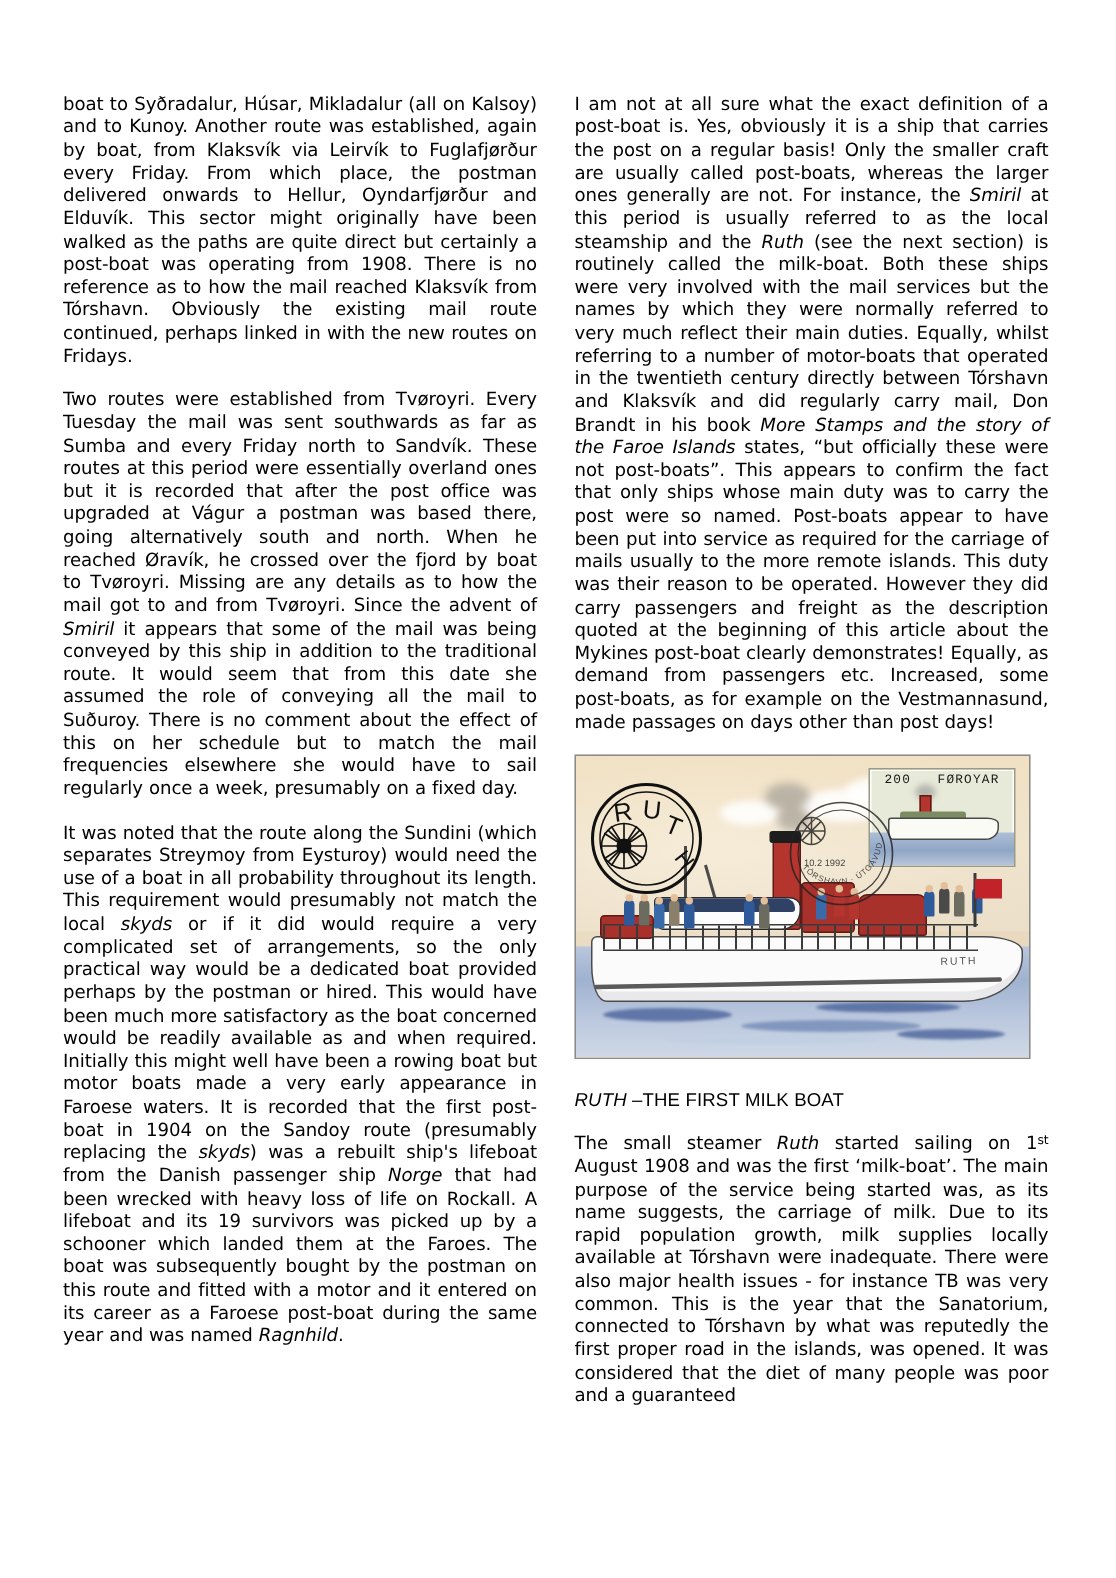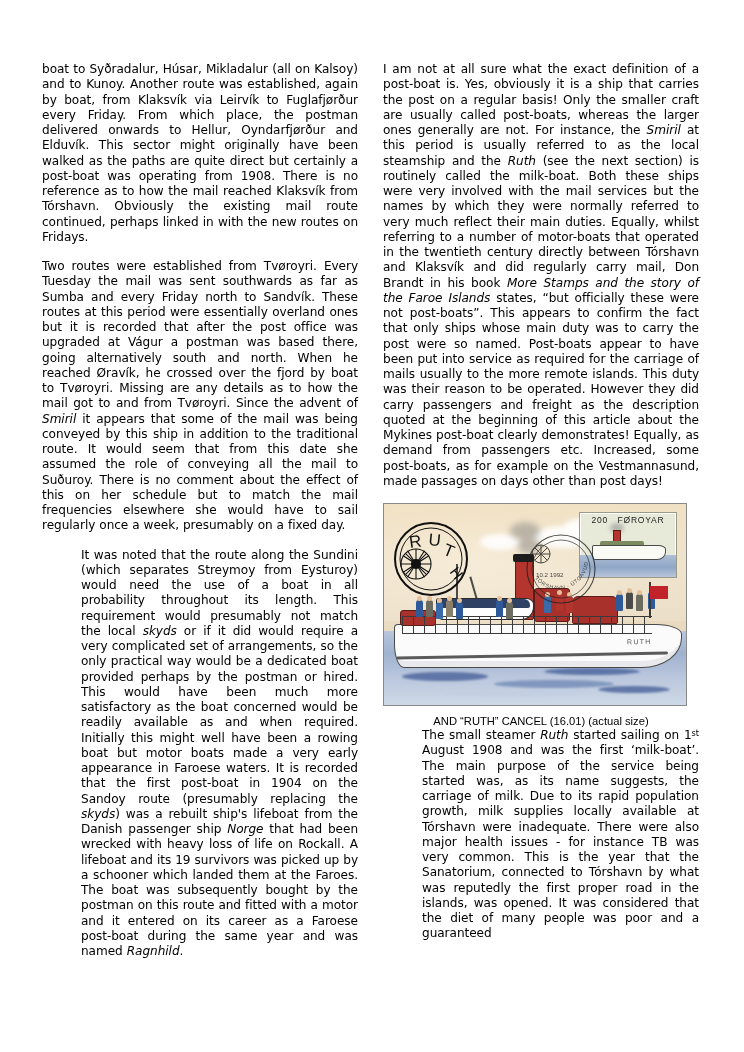--- a/index.html
+++ b/index.html
@@ -37,21 +37,21 @@
 
   p.body {
     font-size: 12.1px;
     line-height: 15.25px;
     text-align: justify;
     text-justify: inter-word;
     margin: 0 0 14px 0;
     letter-spacing: -0.05px;
     word-spacing: 0.2px;
   }
-  p.body:last-child { margin-bottom: 0; margin-left: 39px; }
+  p.body:last-child { margin-bottom: 0; }
 
   h2.heading {
     font-family: "Liberation Sans", "DejaVu Sans", sans-serif;
     font-size: 12.4px;
     font-weight: normal;
     line-height: 15px;
     margin: 0 0 14px 0;
     letter-spacing: 0.1px;
   }
 
@@ -230,21 +230,21 @@
     width: 96px; height: 64px;
     background: #e8ead9;
     border: 1px solid #9a9a86;
     box-shadow: 0 0 0 1px #fff inset;
     overflow: hidden;
   }
   .stamp-label {
     position: absolute;
     left: 0; right: 0; top: 2px;
     text-align: center;
-    font-family: Liberation Sans, sans-serif;
+    font-family: Liberation Mono, monospace;
     font-size: 8.5px;
     letter-spacing: 0.8px;
     color: #1a1a1a;
   }
   .stamp-sea {
     position: absolute;
     left: 0; right: 0; bottom: 0; height: 22px;
     background: linear-gradient(180deg,#aebfd6 0%, #8fa6c6 55%, #b8c6da 100%);
   }
   .stamp-ship {
@@ -424,22 +424,22 @@
               </g>
               <text x="18" y="28" font-family="Liberation Sans, sans-serif" font-size="17" fill="#111" transform="rotate(-8 18 28)">R</text>
               <text x="36" y="25" font-family="Liberation Sans, sans-serif" font-size="17" fill="#111" transform="rotate(6 36 25)">U</text>
               <text x="50" y="34" font-family="Liberation Sans, sans-serif" font-size="17" fill="#111" transform="rotate(22 50 34)">T</text>
               <text x="57" y="52" font-family="Liberation Sans, sans-serif" font-size="15" fill="#111" transform="rotate(52 57 52)">H</text>
             </svg>
           </div>
         </div>
 
         <div class="caption">
-          <div>AND “RUTH” CANCEL (16.01) (actual size)</div>
         </div>
       </div>
 
+      <h2 class="heading" style="margin-top:20px;"><i>RUTH</i><span> –THE FIRST MILK BOAT</span></h2>
 
       <p class="body"><span>The small steamer </span><i>Ruth</i><span> started sailing on 1</span><sup class="ord">st</sup><span> August 1908  and  was  the  first  ‘milk-boat’.     The  main purpose of the service being started was, as its name suggests,  the  carriage  of  milk.    Due  to  its  rapid population growth, milk supplies locally available at Tórshavn  were  inadequate.   There  were  also  major health  issues  -  for  instance  TB  was  very  common. This is the year that the Sanatorium, connected to Tórshavn by what was reputedly the first proper road in  the  islands,  was  opened.   It  was  considered  that the diet of many people was poor and a guaranteed</span></p>
 
     </div>
   </div>
 </div>
 
 </body></html>

